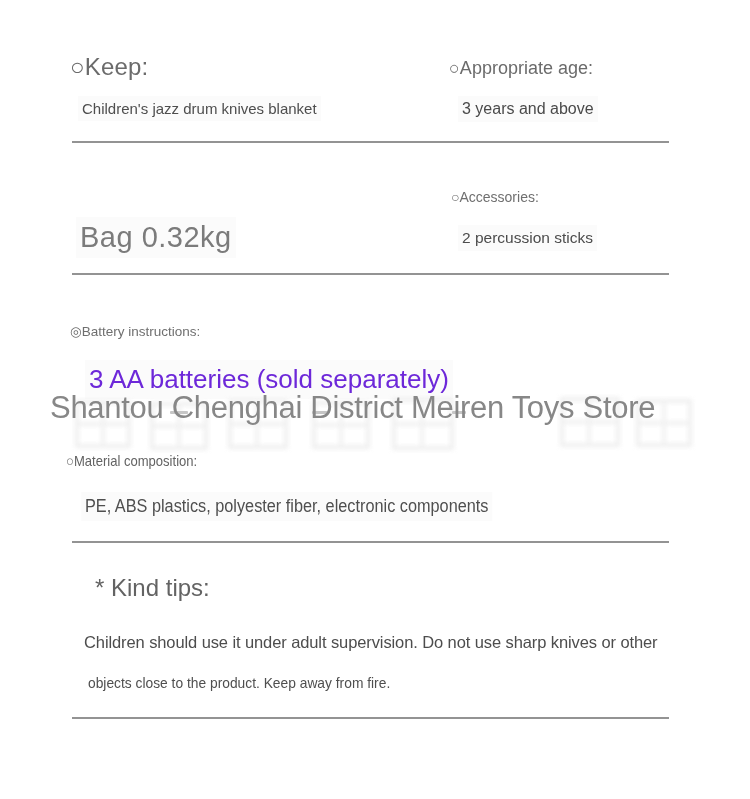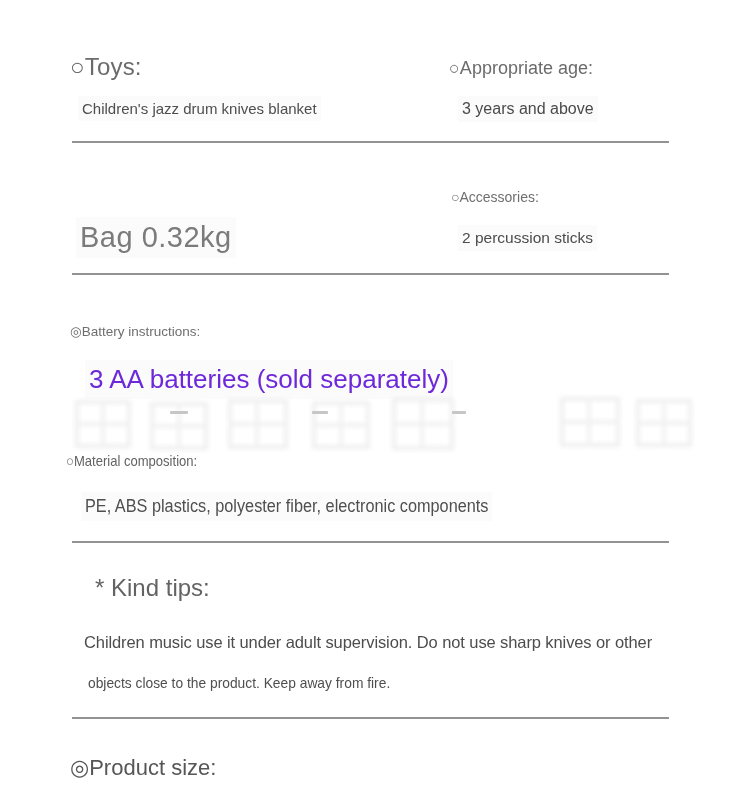--- a/index.html
+++ b/index.html
@@ -64,21 +64,21 @@
   .dash { position:absolute; height:3px; background:#c6c6c6; top:411px; z-index:2; border-radius:1px; }
   .dash1 { left:170px; width:18px; }
   .dash2 { left:312px; width:16px; }
   .dash3 { left:452px; width:14px; }
 </style>
 </head>
 <body>
 
 <div class="canvas">
 
-  <div class="abs name-label">○Toys:</div>
+  <div class="abs name-label">○Keep:</div>
   <div class="abs name-value patch">Children's jazz drum knives blanket</div>
 
   <div class="abs age-label">○Appropriate age:</div>
   <div class="abs age-value patch">3 years and above</div>
 
   <div class="divider d1"></div>
 
   <div class="abs pack-value patch">Bag 0.32kg</div>
 
   <div class="abs acc-label">○Accessories:</div>
@@ -93,27 +93,27 @@
   <div class="ghost g2"></div>
   <div class="ghost g3"></div>
   <div class="ghost g4"></div>
   <div class="ghost g5"></div>
   <div class="ghost g6"></div>
   <div class="ghost g7"></div>
   <div class="dash dash1"></div>
   <div class="dash dash2"></div>
   <div class="dash dash3"></div>
 
+  <div class="abs watermark">Shantou Chenghai District Meiren Toys Store</div>
 
   <div class="abs material-label">○Material composition:</div>
   <div class="abs material-value patch">PE, ABS plastics, polyester fiber, electronic components</div>
 
   <div class="divider d3"></div>
 
   <div class="abs tips-label">* Kind tips:</div>
-  <div class="abs tips-line1">Children music use it under adult supervision. Do not use sharp knives or other</div>
+  <div class="abs tips-line1">Children should use it under adult supervision. Do not use sharp knives or other</div>
   <div class="abs tips-line2">objects close to the product. Keep away from fire.</div>
 
   <div class="divider d4"></div>
 
-  <div class="abs size-label">◎Product size:</div>
 
 </div>
 
 </body></html>

